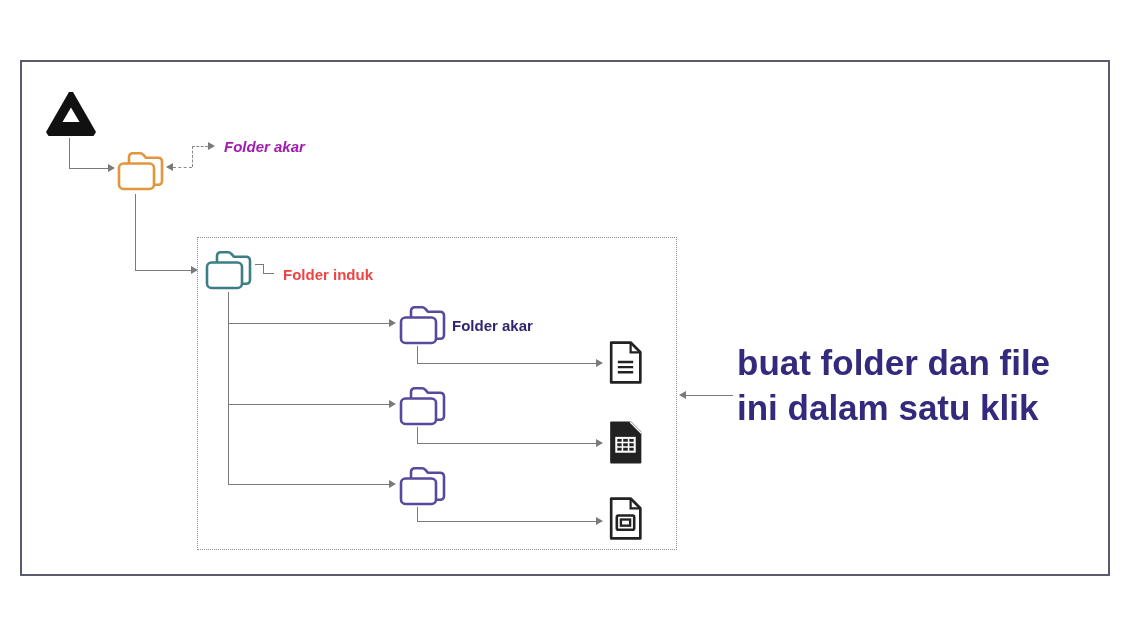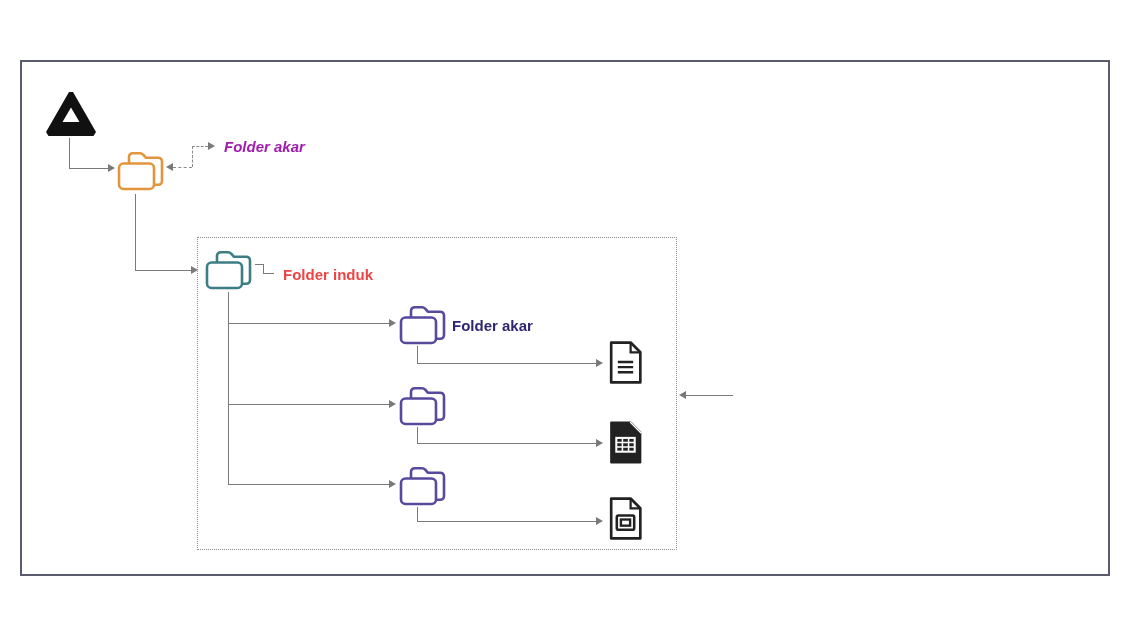--- a/index.html
+++ b/index.html
@@ -164,13 +164,17 @@
   </div>
   <div class="abs" style="left:607px;top:496px;width:37px;height:45px;">
     <svg width="37" height="45">
         <use href="#sym-slide"></use>
       </svg>
   </div>
 
   <div class="arrow-l" style="left:679px;top:391px;"></div>
   <div class="hline" style="left:686px;top:395px;width:47px;"></div>
 
+  <div class="caption">
+    <div>buat folder dan file</div>
+    <div>ini dalam satu klik</div>
+  </div>
 </div>
 
 </body></html>

